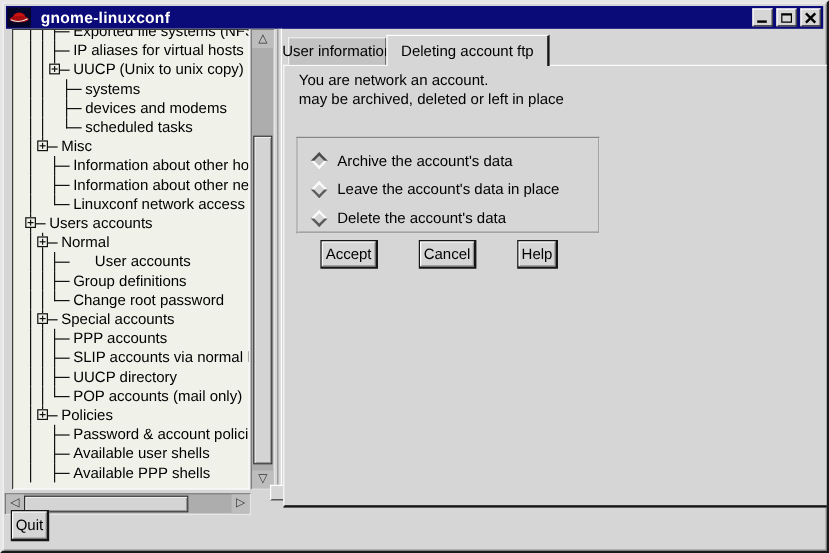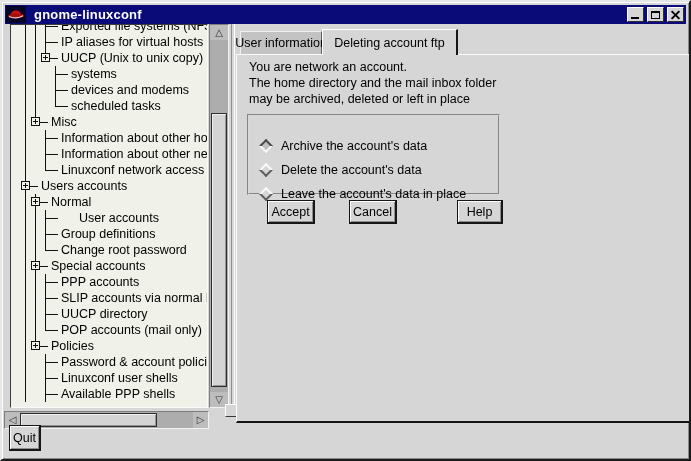--- a/index.html
+++ b/index.html
@@ -66,21 +66,21 @@
   .tab{position:absolute;display:flex;align-items:center;justify-content:center;white-space:nowrap;cursor:default;}
   #tab-inactive{left:238px;top:29px;width:82px;height:23px;background:#c3c3c3;
     border-top:1px solid #f0f0f0;border-left:1px solid #f0f0f0;border-right:1px solid #5e5e5e;z-index:1;}
   #tab-active{left:320px;top:27px;width:136px;height:26px;background:#d6d6d6;
     border-top:1px solid #fff;border-left:1px solid #fff;border-right:2px solid #161616;z-index:3;}
 
   
   #message{position:absolute;left:12px;top:4px;line-height:16px;}
   #options-frame{position:absolute;left:10px;top:59px;width:253px;height:81px;border:2px groove #d9d9d9;}
   .option-row{display:flex;align-items:center;height:24px;padding-left:10px;cursor:default;}
-  .option-row:first-child{margin-top:18px;}
+  .option-row:first-child{margin-top:6px;}
   .diamond{width:10px;height:10px;transform:rotate(45deg);background:#d6d6d6;margin:0 10px 0 2px;
     border:2px solid;border-color:#fafafa #5a5a5a #5a5a5a #fafafa;flex:0 0 auto;}
   .diamond.selected{border-color:#4a4a4a #fafafa #fafafa #4a4a4a;background:#c0c0c0;}
   #dialog-buttons{position:absolute;left:0;top:145px;width:100%;height:26px;}
   .gtkbtn{position:absolute;height:24px;background:#d6d6d6;color:#000;
     font-family:"Liberation Sans","DejaVu Sans",sans-serif;font-size:12.5px;
     border:1px solid #161616;border-right-width:2px;border-bottom-width:2px;
     box-shadow:inset 1px 1px 0 #fff, inset -1px -1px 0 #8f8f8f;cursor:default;padding:0;}
   #quit-button{position:absolute;left:7px;top:423px;width:32px;height:26px;}
 </style>
@@ -260,21 +260,21 @@
         <div class="tree-row" style="top: 336px;">
           <span class="tline" style="left: 14px; top: 0px; height: 16px;"></span>
           <span class="tline" style="left: 34px; top: 0px; height: 16px;"></span>
           <span class="hline" style="left: 34px; top: 8px; width: 13px;"></span>
           <span class="tree-label" style="left: 50px;">Password &amp; account policie</span>
         </div>
         <div class="tree-row" style="top: 352px;">
           <span class="tline" style="left: 14px; top: 0px; height: 16px;"></span>
           <span class="tline" style="left: 34px; top: 0px; height: 16px;"></span>
           <span class="hline" style="left: 34px; top: 8px; width: 13px;"></span>
-          <span class="tree-label" style="left: 50px;">Linuxconf user shells</span>
+          <span class="tree-label" style="left: 50px;">Available user shells</span>
         </div>
         <div class="tree-row" style="top: 368px;">
           <span class="tline" style="left: 14px; top: 0px; height: 16px;"></span>
           <span class="tline" style="left: 34px; top: 0px; height: 16px;"></span>
           <span class="hline" style="left: 34px; top: 8px; width: 13px;"></span>
           <span class="tree-label" style="left: 50px;">Available PPP shells</span>
         </div>
       </div>
   </div>
 
@@ -292,39 +292,38 @@
 
   <div id="pane-sep"></div>
   <div id="pane-handle"></div>
 
   <div class="tab" id="tab-inactive">User information</div>
   <div class="tab" id="tab-active">Deleting account ftp</div>
 
   <div id="notebook">
     <div id="message">
       <div>You are network an account.</div>
-      <div>The home directory and the mail inbox folder</div>
       <div>may be archived, deleted or left in place</div>
     </div>
     <div id="options-frame">
         <div class="option-row">
           <span class="diamond selected"></span>
           <span>Archive the account's data</span>
         </div>
         <div class="option-row">
           <span class="diamond"></span>
-          <span>Delete the account's data</span>
+          <span>Leave the account's data in place</span>
         </div>
         <div class="option-row">
           <span class="diamond"></span>
-          <span>Leave the account's data in place</span>
+          <span>Delete the account's data</span>
         </div>
       </div>
     <div id="dialog-buttons">
         <button class="gtkbtn" style="left: 30px; width: 48px; top: 0px;">Accept</button>
         <button class="gtkbtn" style="left: 112px; width: 48px; top: 0px;">Cancel</button>
-        <button class="gtkbtn" style="left: 220px; width: 46px; top: 0px;">Help</button>
+        <button class="gtkbtn" style="left: 194px; width: 34px; top: 0px;">Help</button>
       </div>
   </div>
 
   <button class="gtkbtn" id="quit-button">Quit</button>
 
 </div>
 
 </body></html>

